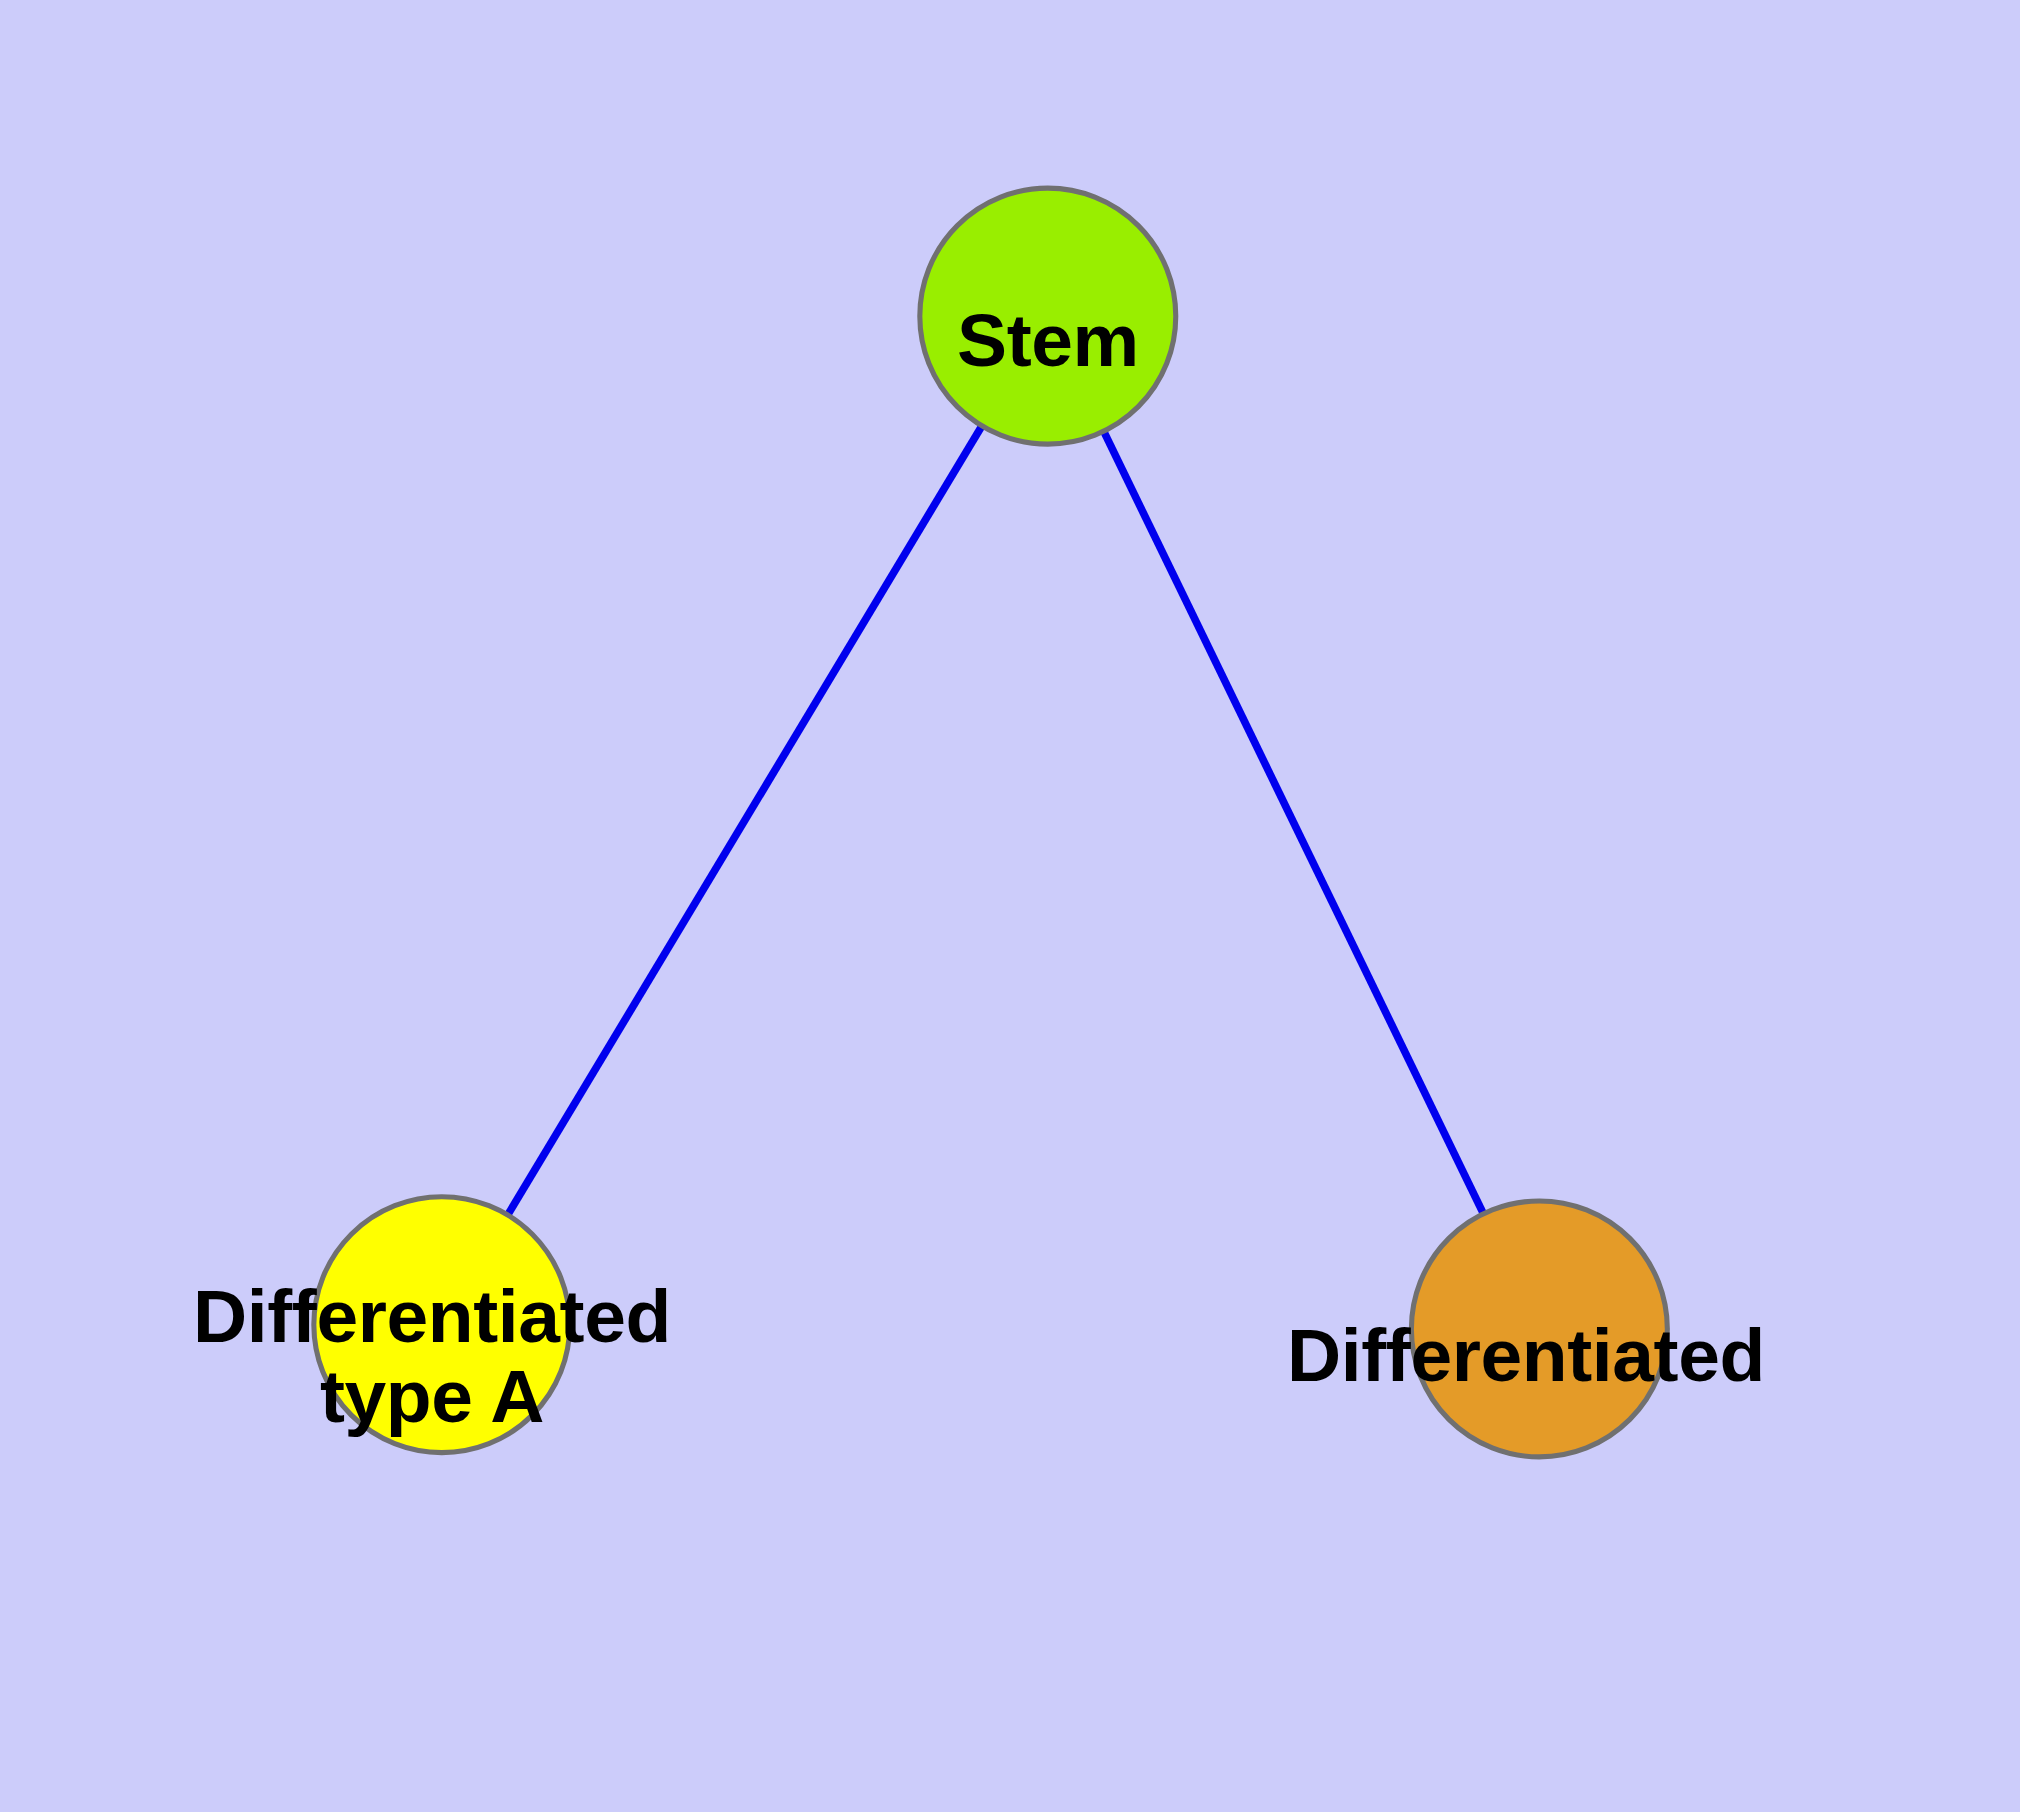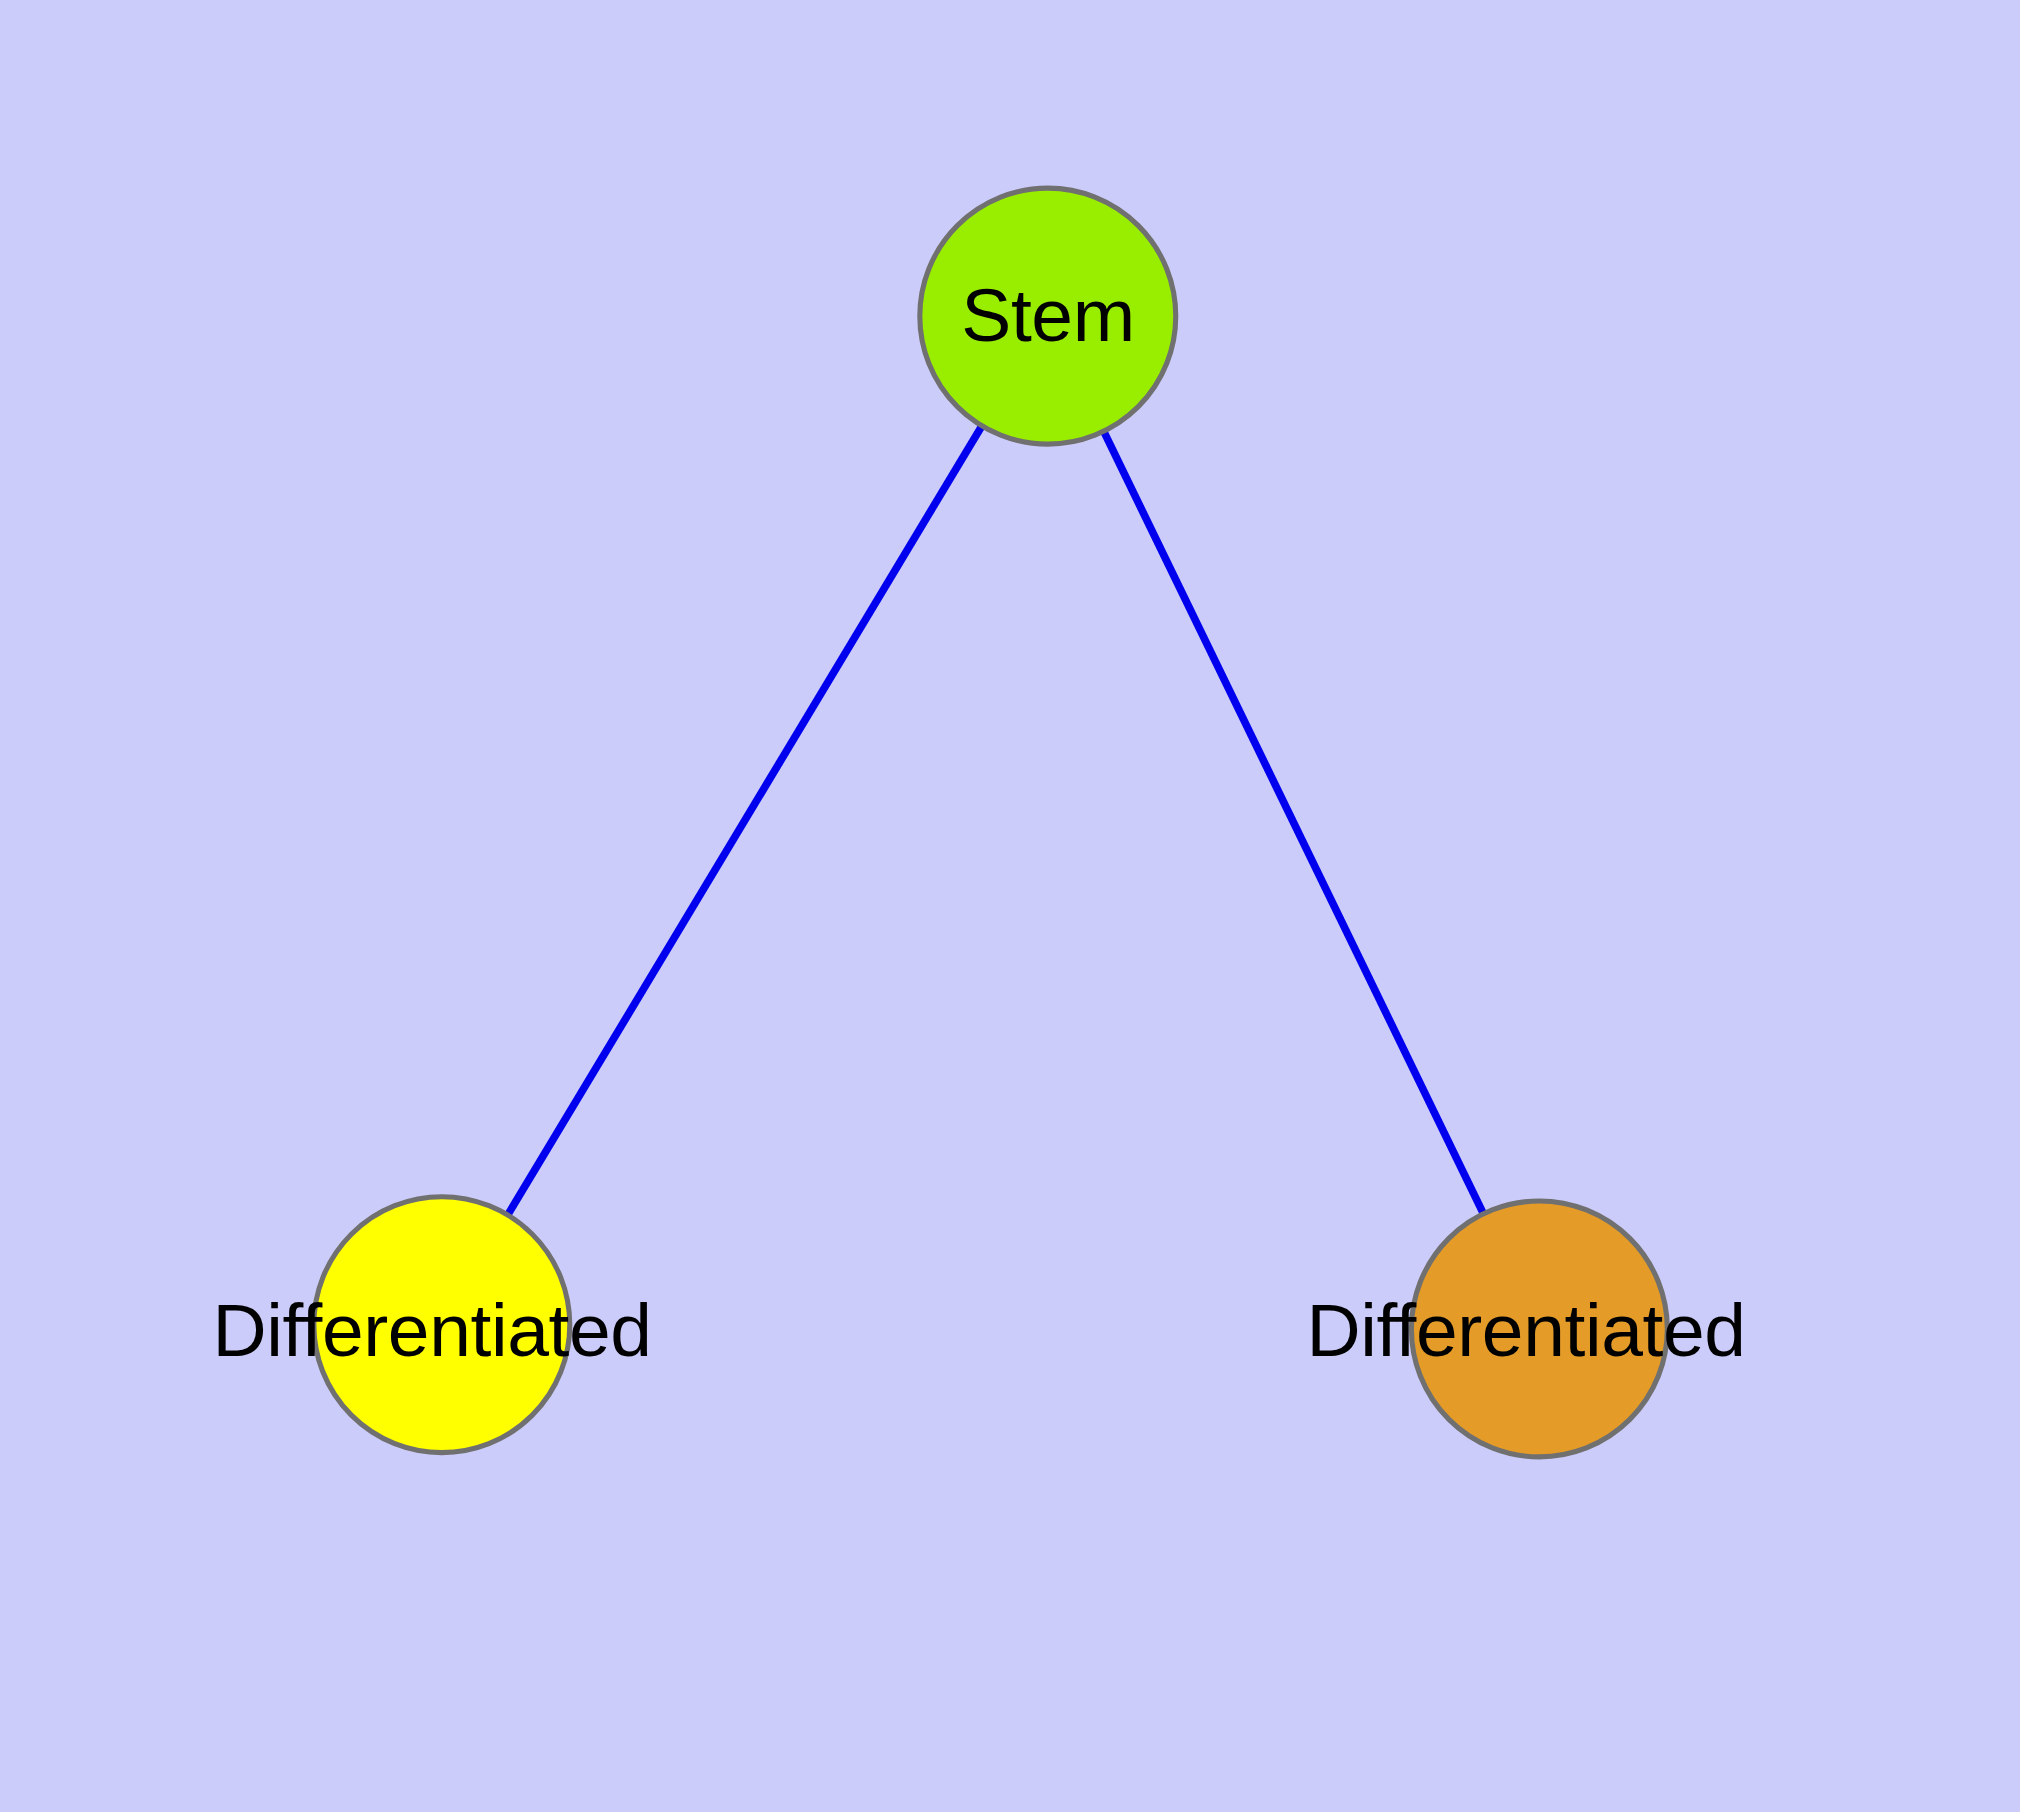--- a/index.html
+++ b/index.html
@@ -25,26 +25,27 @@
     position: absolute;
     left: 0;
     top: 0;
     width: 2021px;
     height: 1812px;
   }
   .node-label {
     position: absolute;
     transform: translate(-50%, -50%);
     text-align: center;
-    font-weight: normal;
+    font-weight: bold;
     color: #000000;
     white-space: nowrap;
     line-height: 1.06;
     letter-spacing: -0.4px;
     pointer-events: none;
+    margin-top: 25px;
   }
   .node-label .line {
     display: block;
   }
 </style>
 </head>
 <body>
 
 <div id="canvas" style="width: 2021px; height: 1812px;">
 
@@ -61,20 +62,21 @@
         <circle cx="1816" cy="1568" r="151" fill="#e49b28" stroke="#707070" stroke-width="6"></circle>
       </g>
   </svg>
 
   <div id="label-layer">
       <div class="node-label" style="left: 1048px; top: 316px; font-size: 75px; color: rgb(0, 0, 0);">
         <span class="line">Stem</span>
       </div>
       <div class="node-label" style="left: 432px; top: 1331px; font-size: 75px; color: rgb(0, 0, 0);">
         <span class="line">Differentiated</span>
+        <span class="line">type A</span>
       </div>
       <div class="node-label" style="left: 1526px; top: 1331px; font-size: 75px; color: rgb(0, 0, 0);">
         <span class="line">Differentiated</span>
       </div>
     </div>
 
 </div>
 
 
 </body></html>

